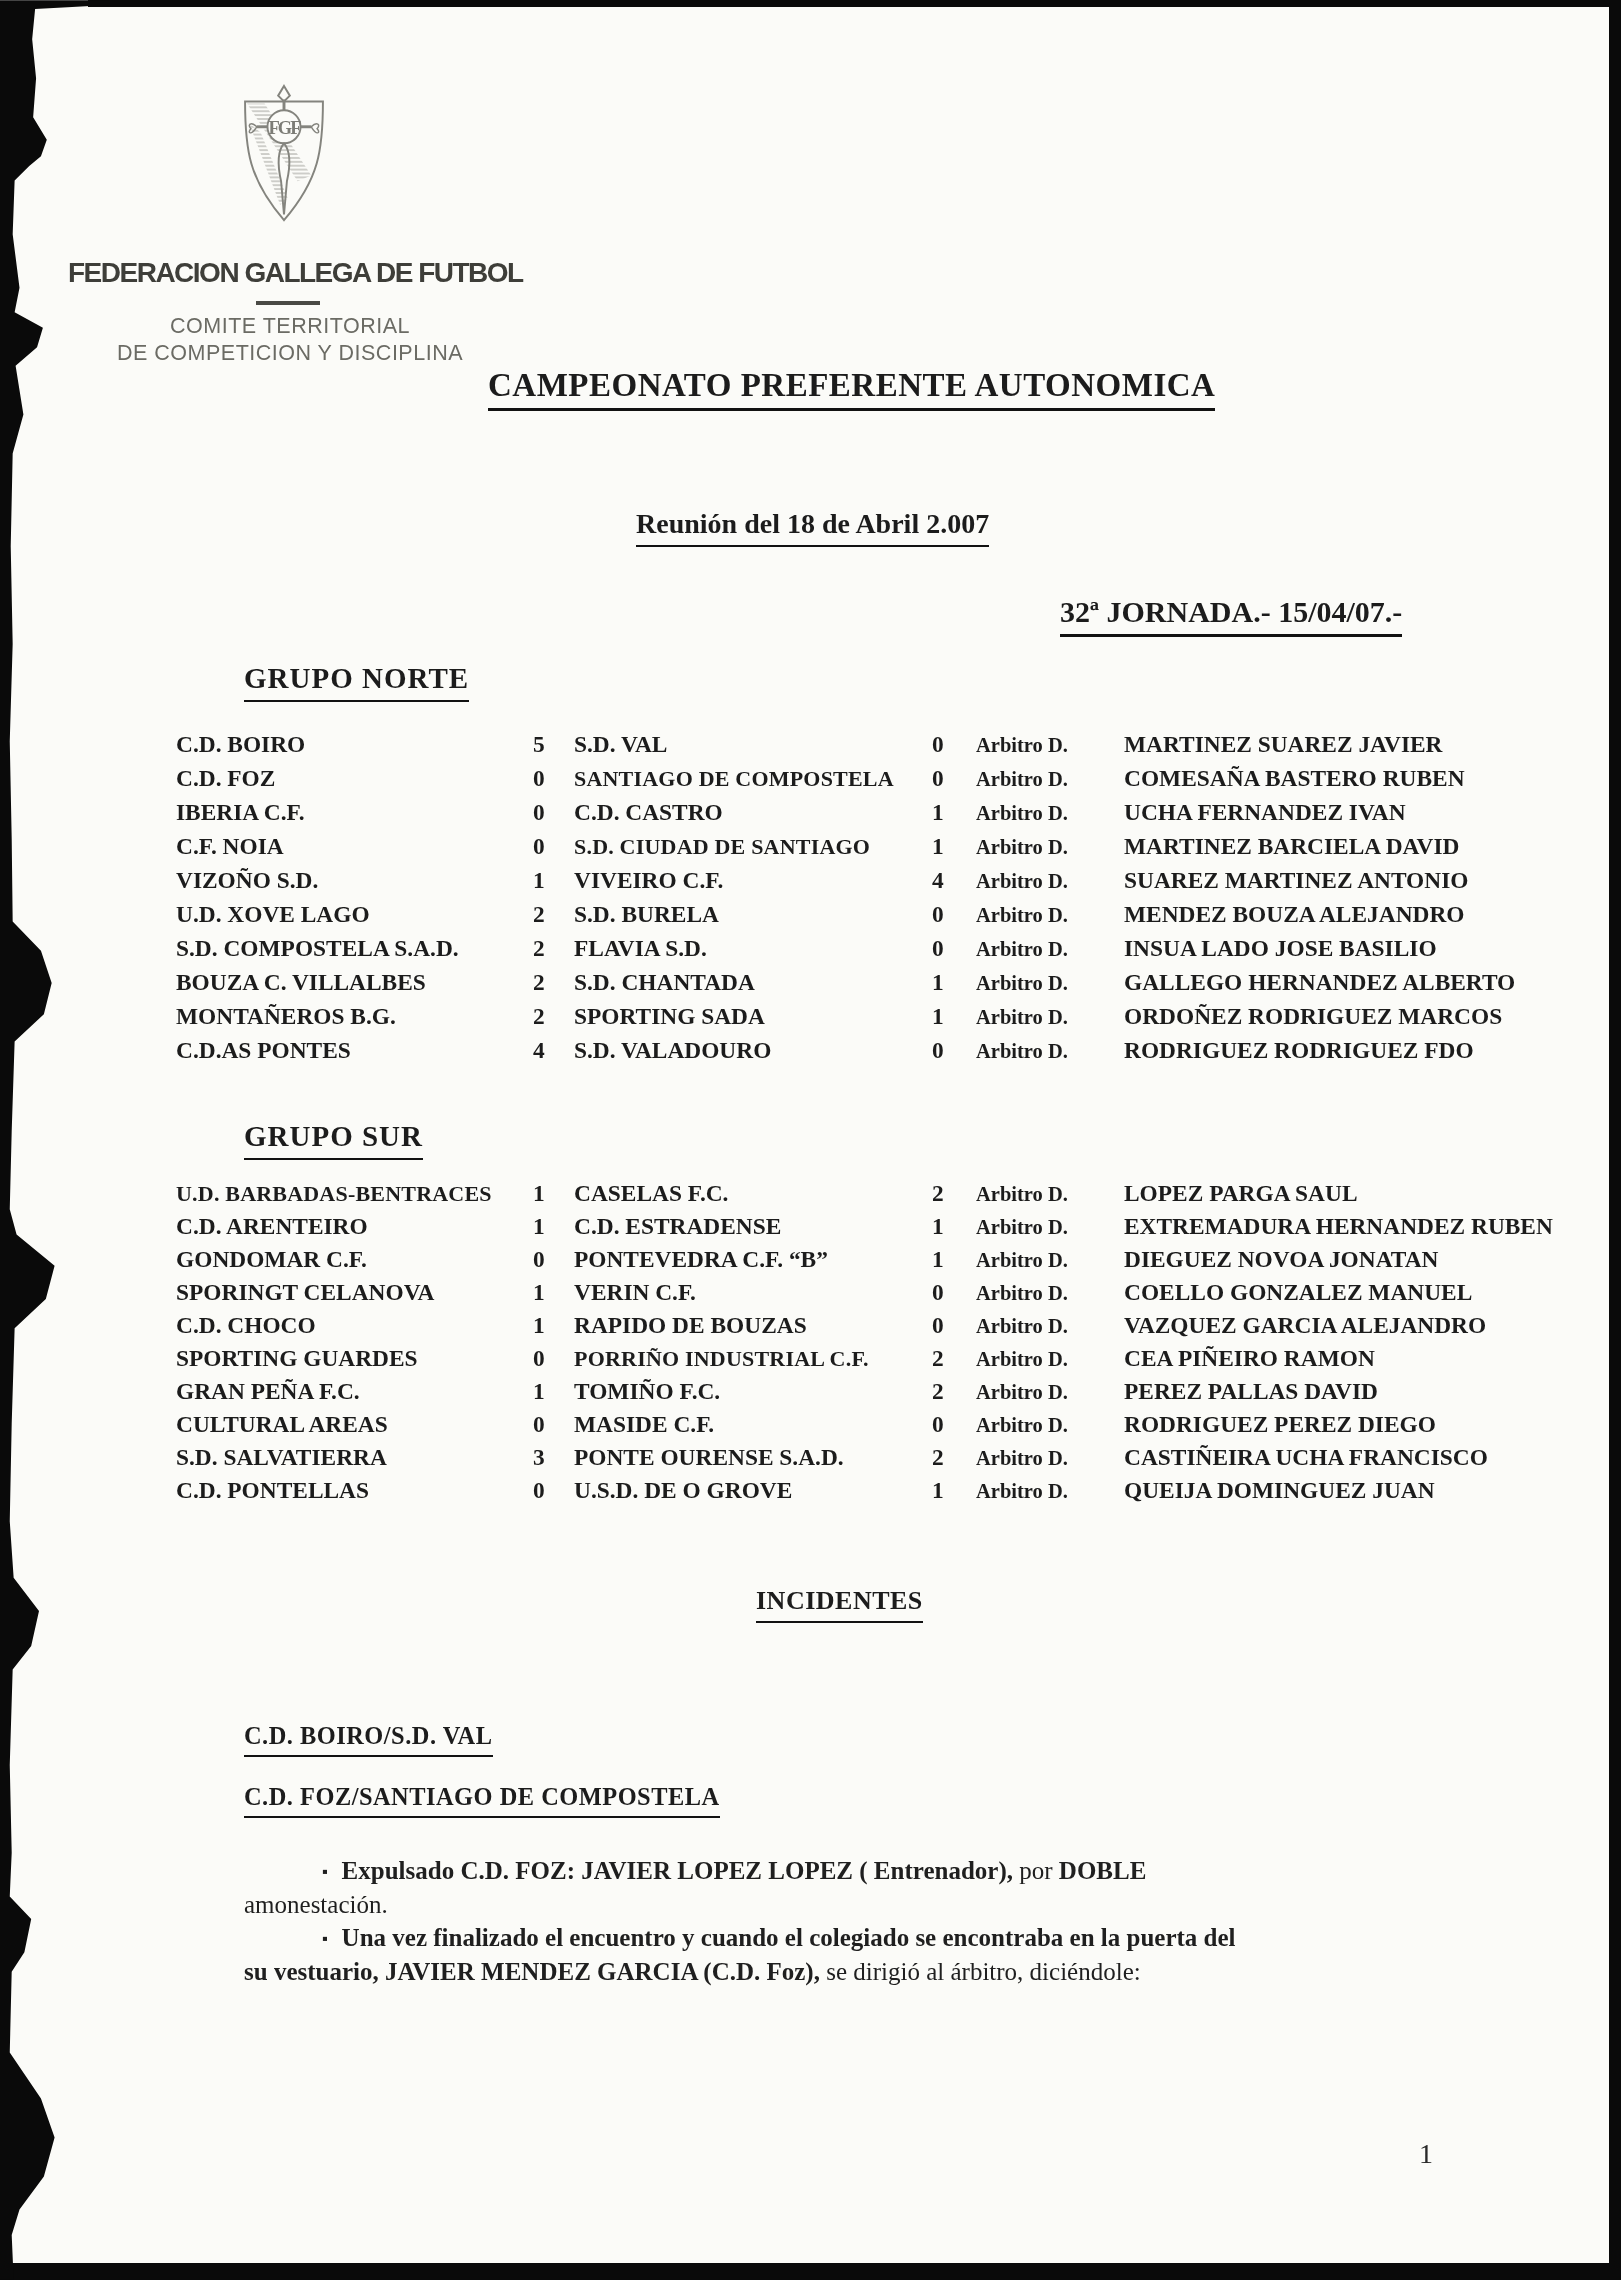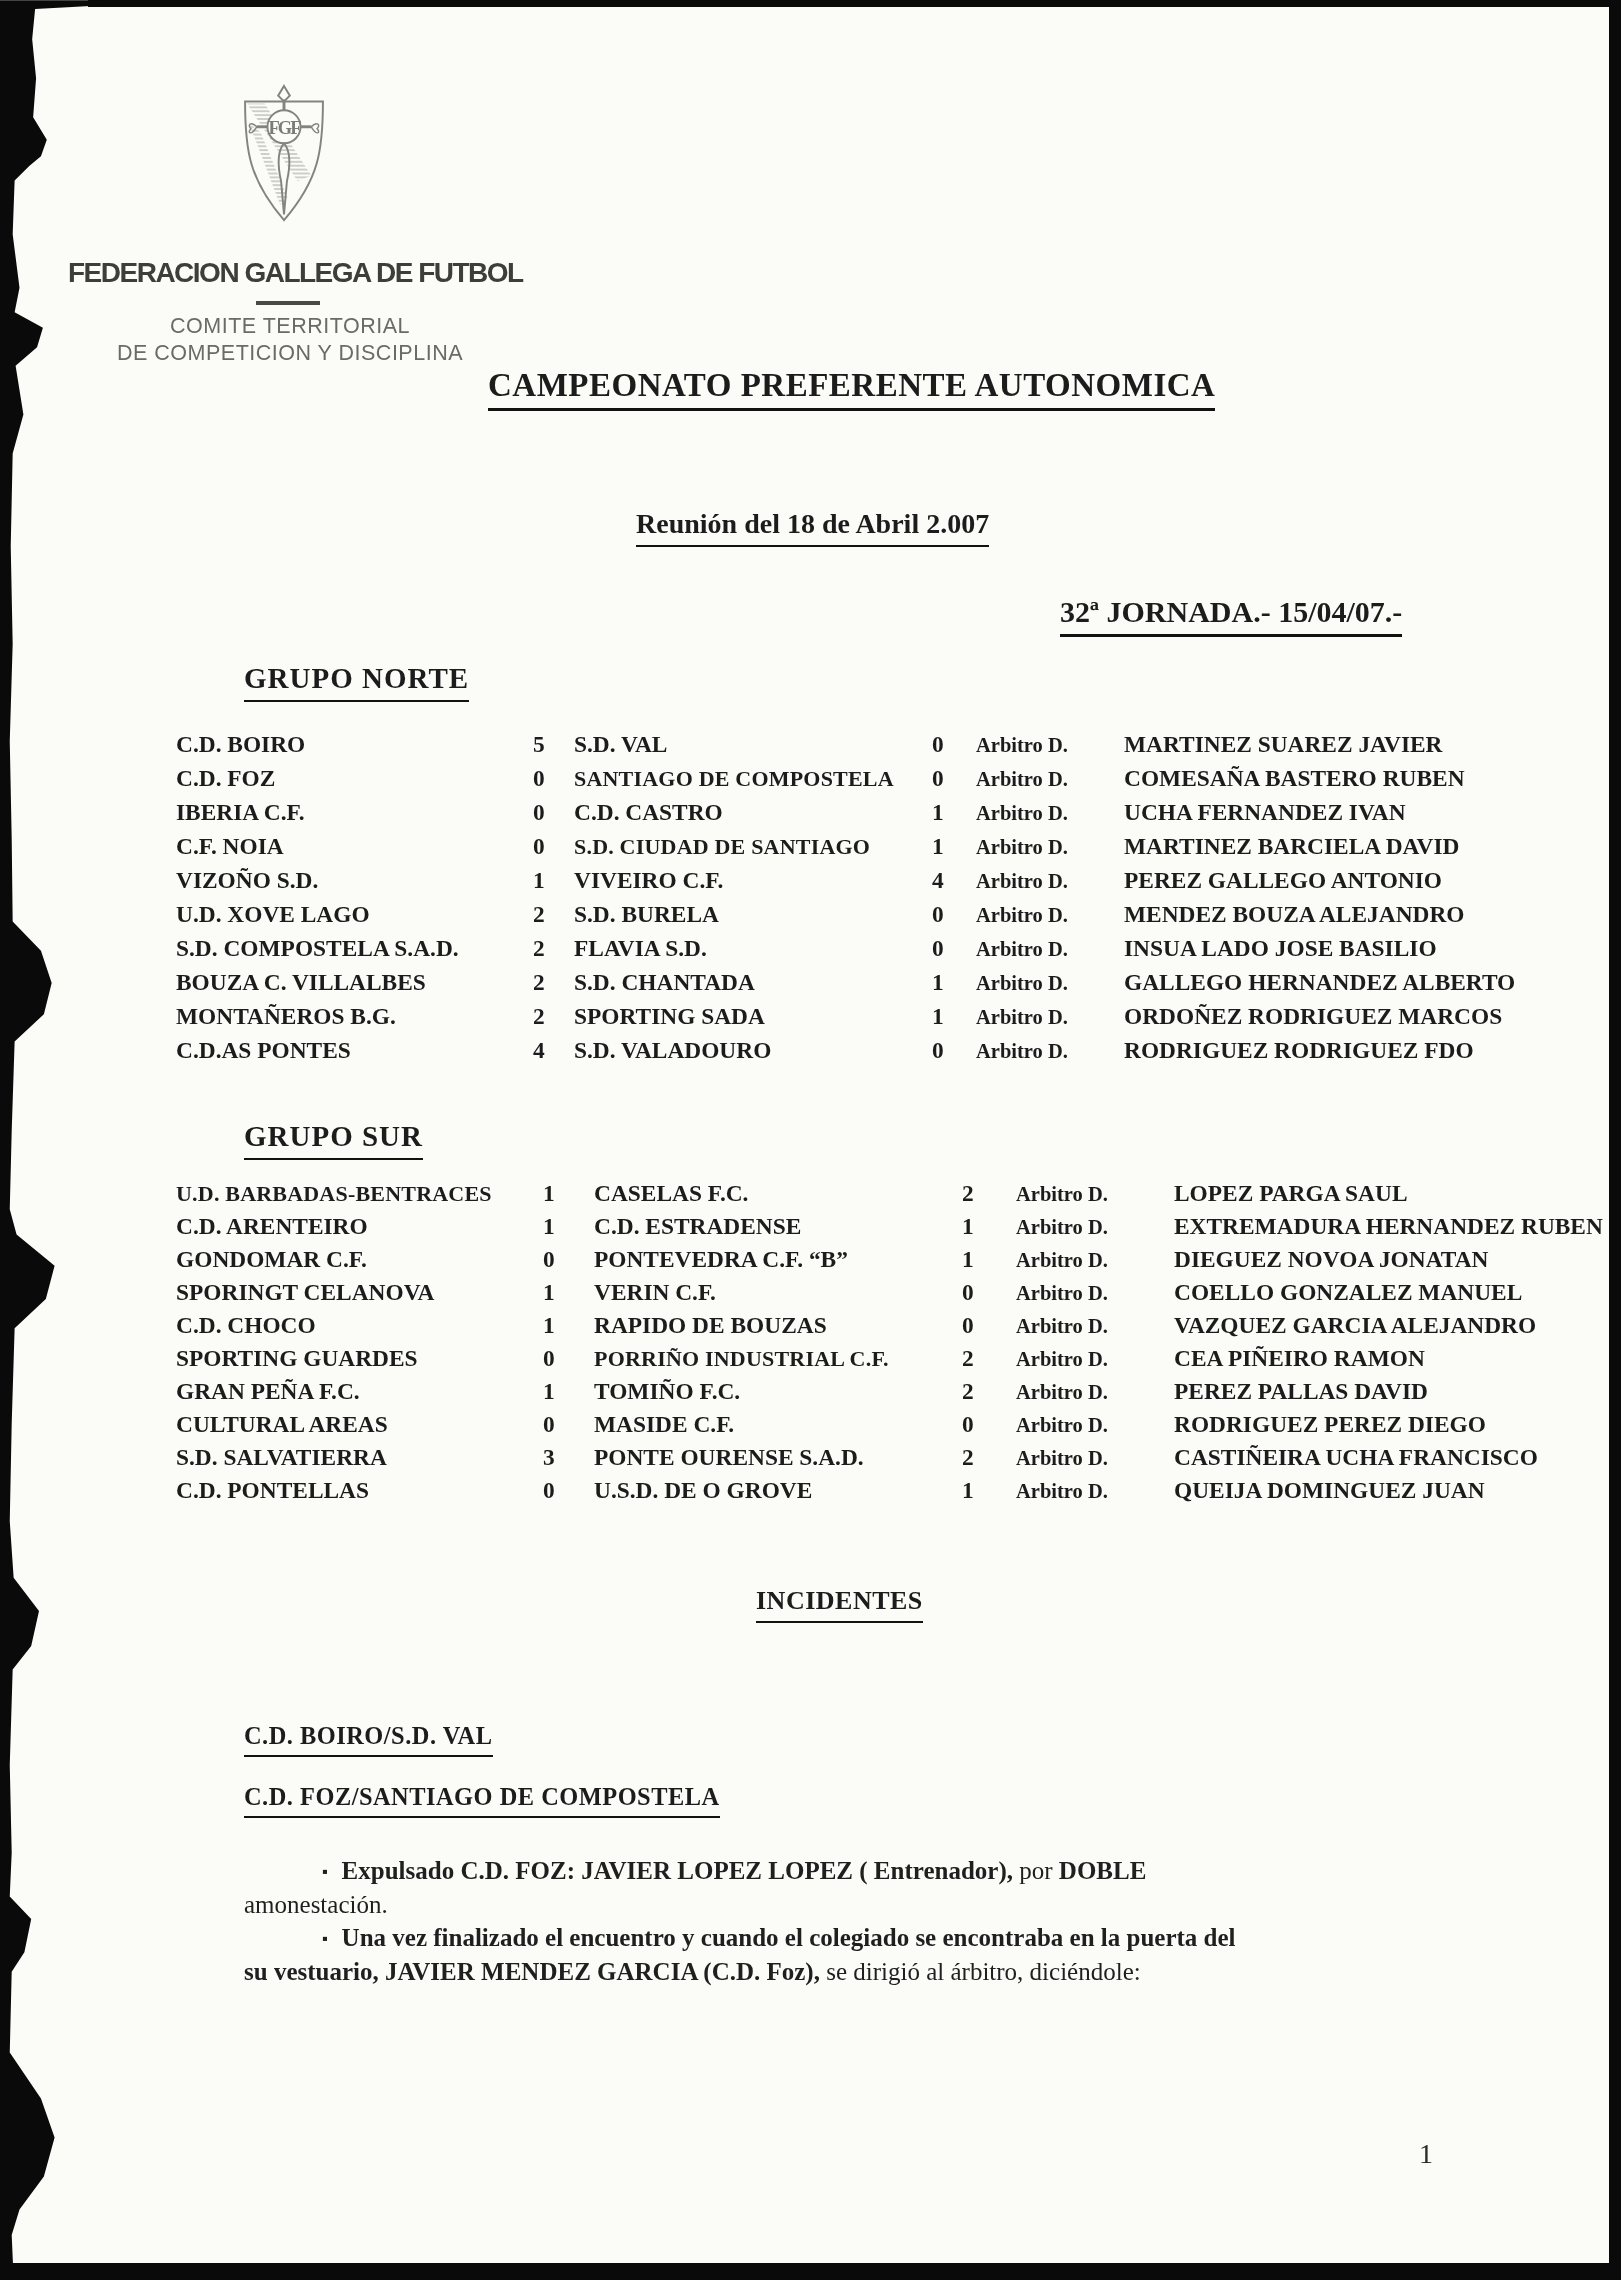--- a/index.html
+++ b/index.html
@@ -57,21 +57,21 @@
   
   .rows{position:absolute;left:176px;width:1404px;}
   #rows-norte{top:731px;}
   #rows-sur{top:1180px;}
   .match-row{
     display:grid;
     grid-template-columns:357px 41px 358px 44px 148px auto;
     align-items:baseline;
   }
   #rows-norte .match-row{height:34px;}
-  #rows-sur .match-row{height:33px;gap:10px;}
+  #rows-sur .match-row{height:33px;}
   .cell{font-weight:bold;font-size:23.4px;white-space:nowrap;}
   .cell.small{font-size:22px;letter-spacing:0.2px;}
   .cell.arb{font-size:20.5px;}
   
   .incidentes-title{
     position:absolute;left:756px;top:1586px;
     font-size:26px;font-weight:bold;letter-spacing:0.5px;white-space:nowrap;
     border-bottom:2.9px solid #121212;padding-bottom:4.9px;
   }
   .inc-wrap{position:absolute;left:244px;top:1722px;width:1170px;}
@@ -167,21 +167,21 @@
         <div class="cell">1</div>
         <div class="cell arb">Arbitro D.</div>
         <div class="cell">MARTINEZ BARCIELA DAVID</div>
       </div>
       <div class="match-row">
         <div class="cell">VIZOÑO S.D.</div>
         <div class="cell">1</div>
         <div class="cell">VIVEIRO C.F.</div>
         <div class="cell">4</div>
         <div class="cell arb">Arbitro D.</div>
-        <div class="cell">PEREZ GALLEGO ANTONIO</div>
+        <div class="cell">SUAREZ MARTINEZ ANTONIO</div>
       </div>
       <div class="match-row">
         <div class="cell">U.D. XOVE LAGO</div>
         <div class="cell">2</div>
         <div class="cell">S.D. BURELA</div>
         <div class="cell">0</div>
         <div class="cell arb">Arbitro D.</div>
         <div class="cell">MENDEZ BOUZA ALEJANDRO</div>
       </div>
       <div class="match-row">

